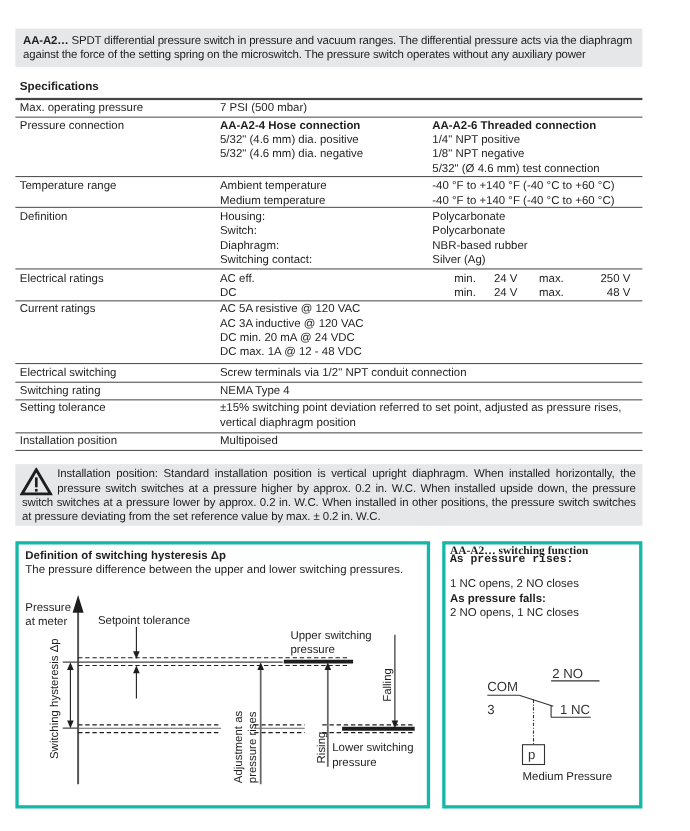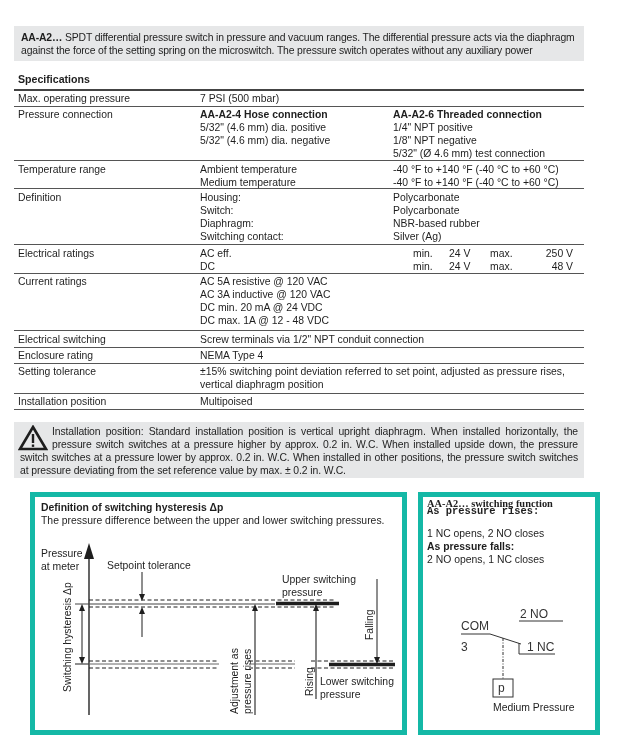--- a/index.html
+++ b/index.html
@@ -11,21 +11,21 @@
   .spec-title { left:18px; top:73px; font-weight:bold; font-size:10.6px; }
   .hline { position:absolute; left:14px; width:570px; height:1px; background:#555; }
   .hline.thick { height:1.5px; background:#444; }
   .row { position:absolute; left:18px; width:566px; }
   .c1 { position:absolute; left:0; top:0; }
   .c2 { position:absolute; left:182px; top:0; }
   .c3 { position:absolute; left:375px; top:0; }
   .bold { font-weight:bold; }
   .warn { left:14px; top:422px; width:570px; height:56px; background:#e6e7e8; box-sizing:border-box; padding:3px 6px 0 6px; letter-spacing:-0.1px; text-align:justify; }
   .warn .icon { float:left; width:30px; height:26px; margin:0 4px 0 -2px; }
-  .box { position:absolute; border:5px solid #14b8a6; box-sizing:border-box;margin-left:16px; }
+  .box { position:absolute; border:3px solid #14b8a6; box-sizing:border-box; }
   .diag-title { font-weight:bold; }
   svg text { font-family:"Liberation Sans", sans-serif; }
 </style>
 </head>
 <body>
 
 <div class="abs intro">
   <b>AA-A2…</b><span> SPDT differential pressure switch in pressure and vacuum ranges. The differential pressure acts via the diaphragm against the force of the setting spring on the microswitch. The pressure switch operates without any auxiliary power</span>
 </div>
 
@@ -119,21 +119,21 @@
 </div>
 <div class="hline" style="top:330px;"></div>
 
 <div class="row" style="top:333px;">
   <span class="c1">Electrical switching</span>
   <span class="c2">Screw terminals via 1/2" NPT conduit connection</span>
 </div>
 <div class="hline" style="top:347px;"></div>
 
 <div class="row" style="top:349px;">
-  <span class="c1">Enclosure rating</span>
+  <span class="c1">Switching rating</span>
   <span class="c2">NEMA Type 4</span>
 </div>
 <div class="hline" style="top:363px;"></div>
 
 <div class="row" style="top:365px;">
   <span class="c1">Setting tolerance</span>
   <span class="c2" style="width:390px;">±15% switching point deviation referred to set point, adjusted as pressure rises, vertical diaphragm position</span>
 </div>
 <div class="hline" style="top:393px;"></div>
 

